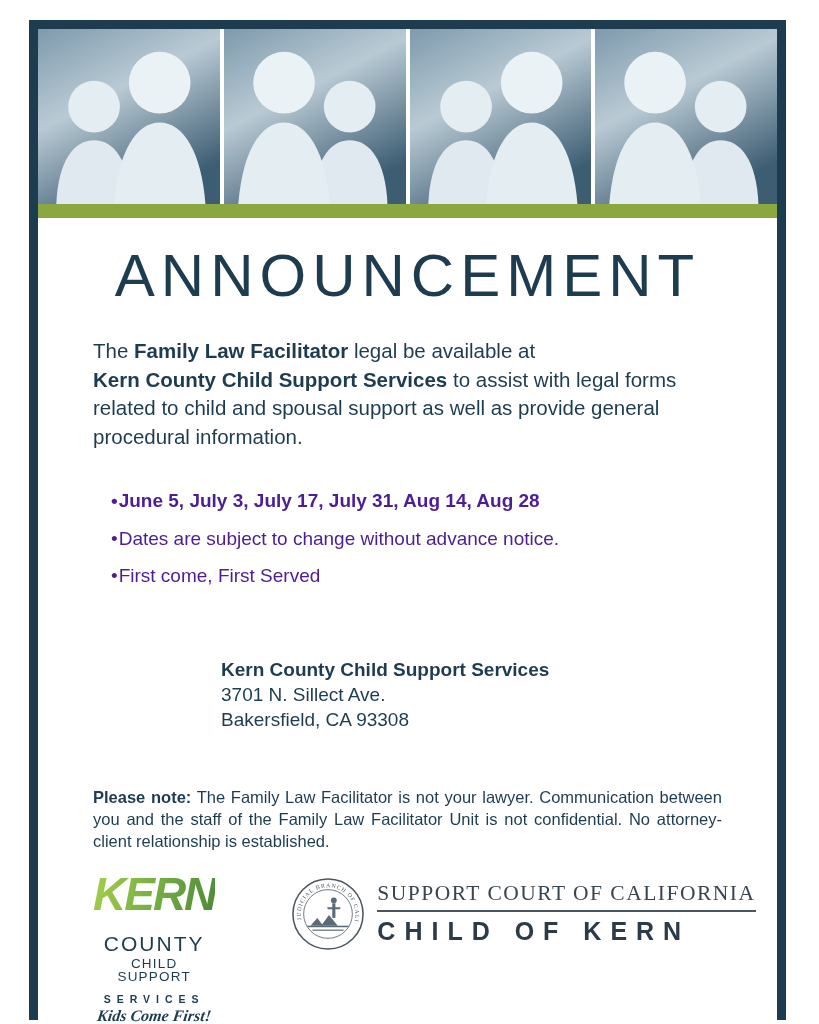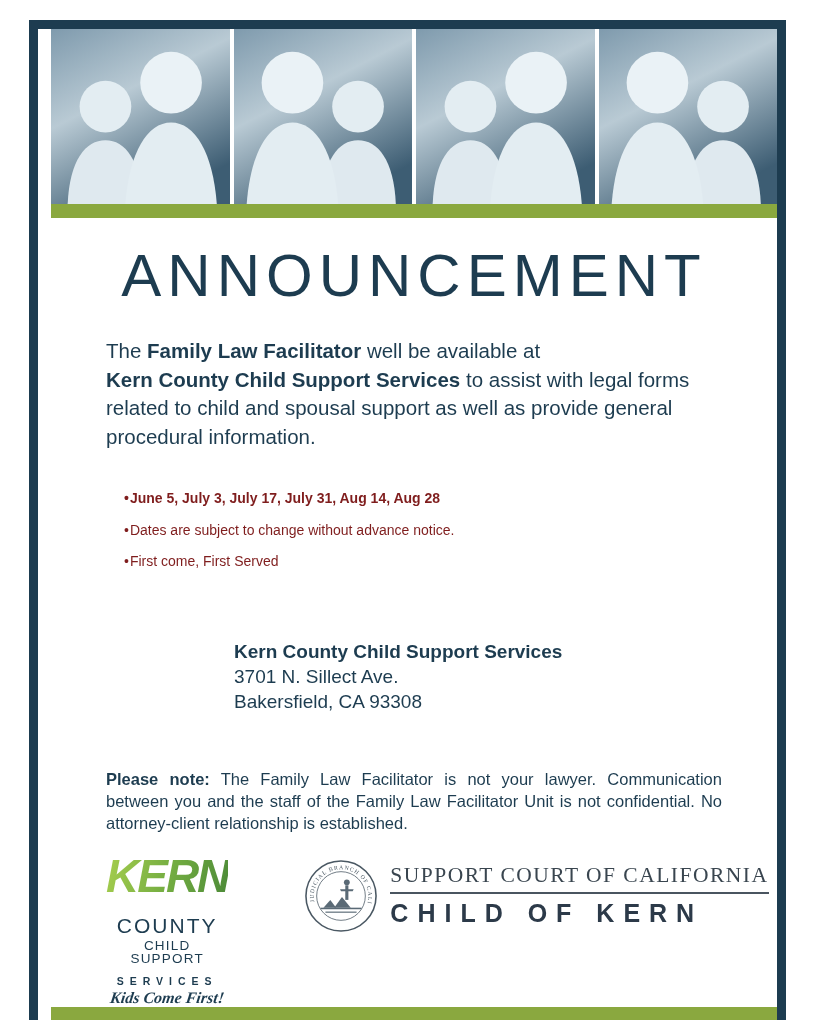--- a/index.html
+++ b/index.html
@@ -5,42 +5,42 @@
   html,body{margin:0;padding:0;}
   body{
     width:819px;height:1024px;background:#ffffff;
     font-family:"Liberation Sans", sans-serif;
     color:#1d3c50;
   }
   .page{position:relative;width:819px;height:1024px;overflow:hidden;background:#fff;}
   .frame{
     position:absolute;left:29px;top:20px;width:757px;height:1000px;
     box-sizing:border-box;border:9px solid #1d3c50;border-bottom:none;
-    display:flex;flex-direction:column;background:#fff;padding-left:13px;
+    display:flex;flex-direction:column;background:#fff;
   }
   
   .photo-band{height:175px;flex:0 0 auto;display:flex;gap:4px;background:#fff;}
   .photo{flex:1 1 0;overflow:hidden;}
   .photo svg{display:block;width:100%;height:100%;}
   .divider{height:14px;flex:0 0 auto;background:#8aa83f;}
   
   .content{flex:1 1 auto;padding:26px 55px 0 55px;}
   h1.title{
     margin:0;text-align:center;
     font-size:60px;font-weight:300;letter-spacing:6px;
     color:#1d3c50;line-height:1.05;
   }
   .intro{
     margin:30px 0 0 0;max-width:630px;
     font-size:20.5px;line-height:1.4;color:#1d3c50;
   }
   .intro strong{font-weight:700;}
   ul.bullets{
     margin:38px 0 16px 0;padding:0 0 0 18px;list-style:none;
-    font-size:14px;color:#7f1d1d;
+    font-size:19px;color:#4c1d95;
   }
   ul.bullets li{margin:0 0 15px 0;line-height:1.2;}
   ul.bullets li::before{content:"\2022";margin-right:1px;}
   ul.bullets li.bold{font-weight:700;}
   .address{margin:70px 0 0 128px;font-size:19px;line-height:1.3;}
   .address .addr-name{font-weight:700;}
   .note{
     margin:55px 0 0 0;max-width:629px;
     font-size:16.5px;line-height:1.32;text-align:justify;color:#1d3c50;
   }
@@ -120,21 +120,21 @@
         </svg>
       </div>
     </div>
 
     <div class="divider"></div>
 
     <div class="content">
 
       <h1 class="title">ANNOUNCEMENT</h1>
 
-      <p class="intro"><span>The </span><strong>Family Law Facilitator</strong><span> well be available at</span><br><strong>Kern County Child Support Services</strong><span> to assist with legal forms related to child and spousal support as well as provide general procedural information.</span></p>
+      <p class="intro"><span>The </span><strong>Family Law Facilitator</strong><span> legal be available at</span><br><strong>Kern County Child Support Services</strong><span> to assist with legal forms related to child and spousal support as well as provide general procedural information.</span></p>
 
       <ul class="bullets">
         <li class="bold">June 5, July 3, July 17, July 31, Aug 14, Aug 28</li>
         <li>Dates are subject to change without advance notice.</li>
         <li>First come, First Served</li>
       </ul>
 
       <div class="address">
         <div class="addr-name">Kern County Child Support Services</div>
         <div>3701 N. Sillect Ave.</div>

